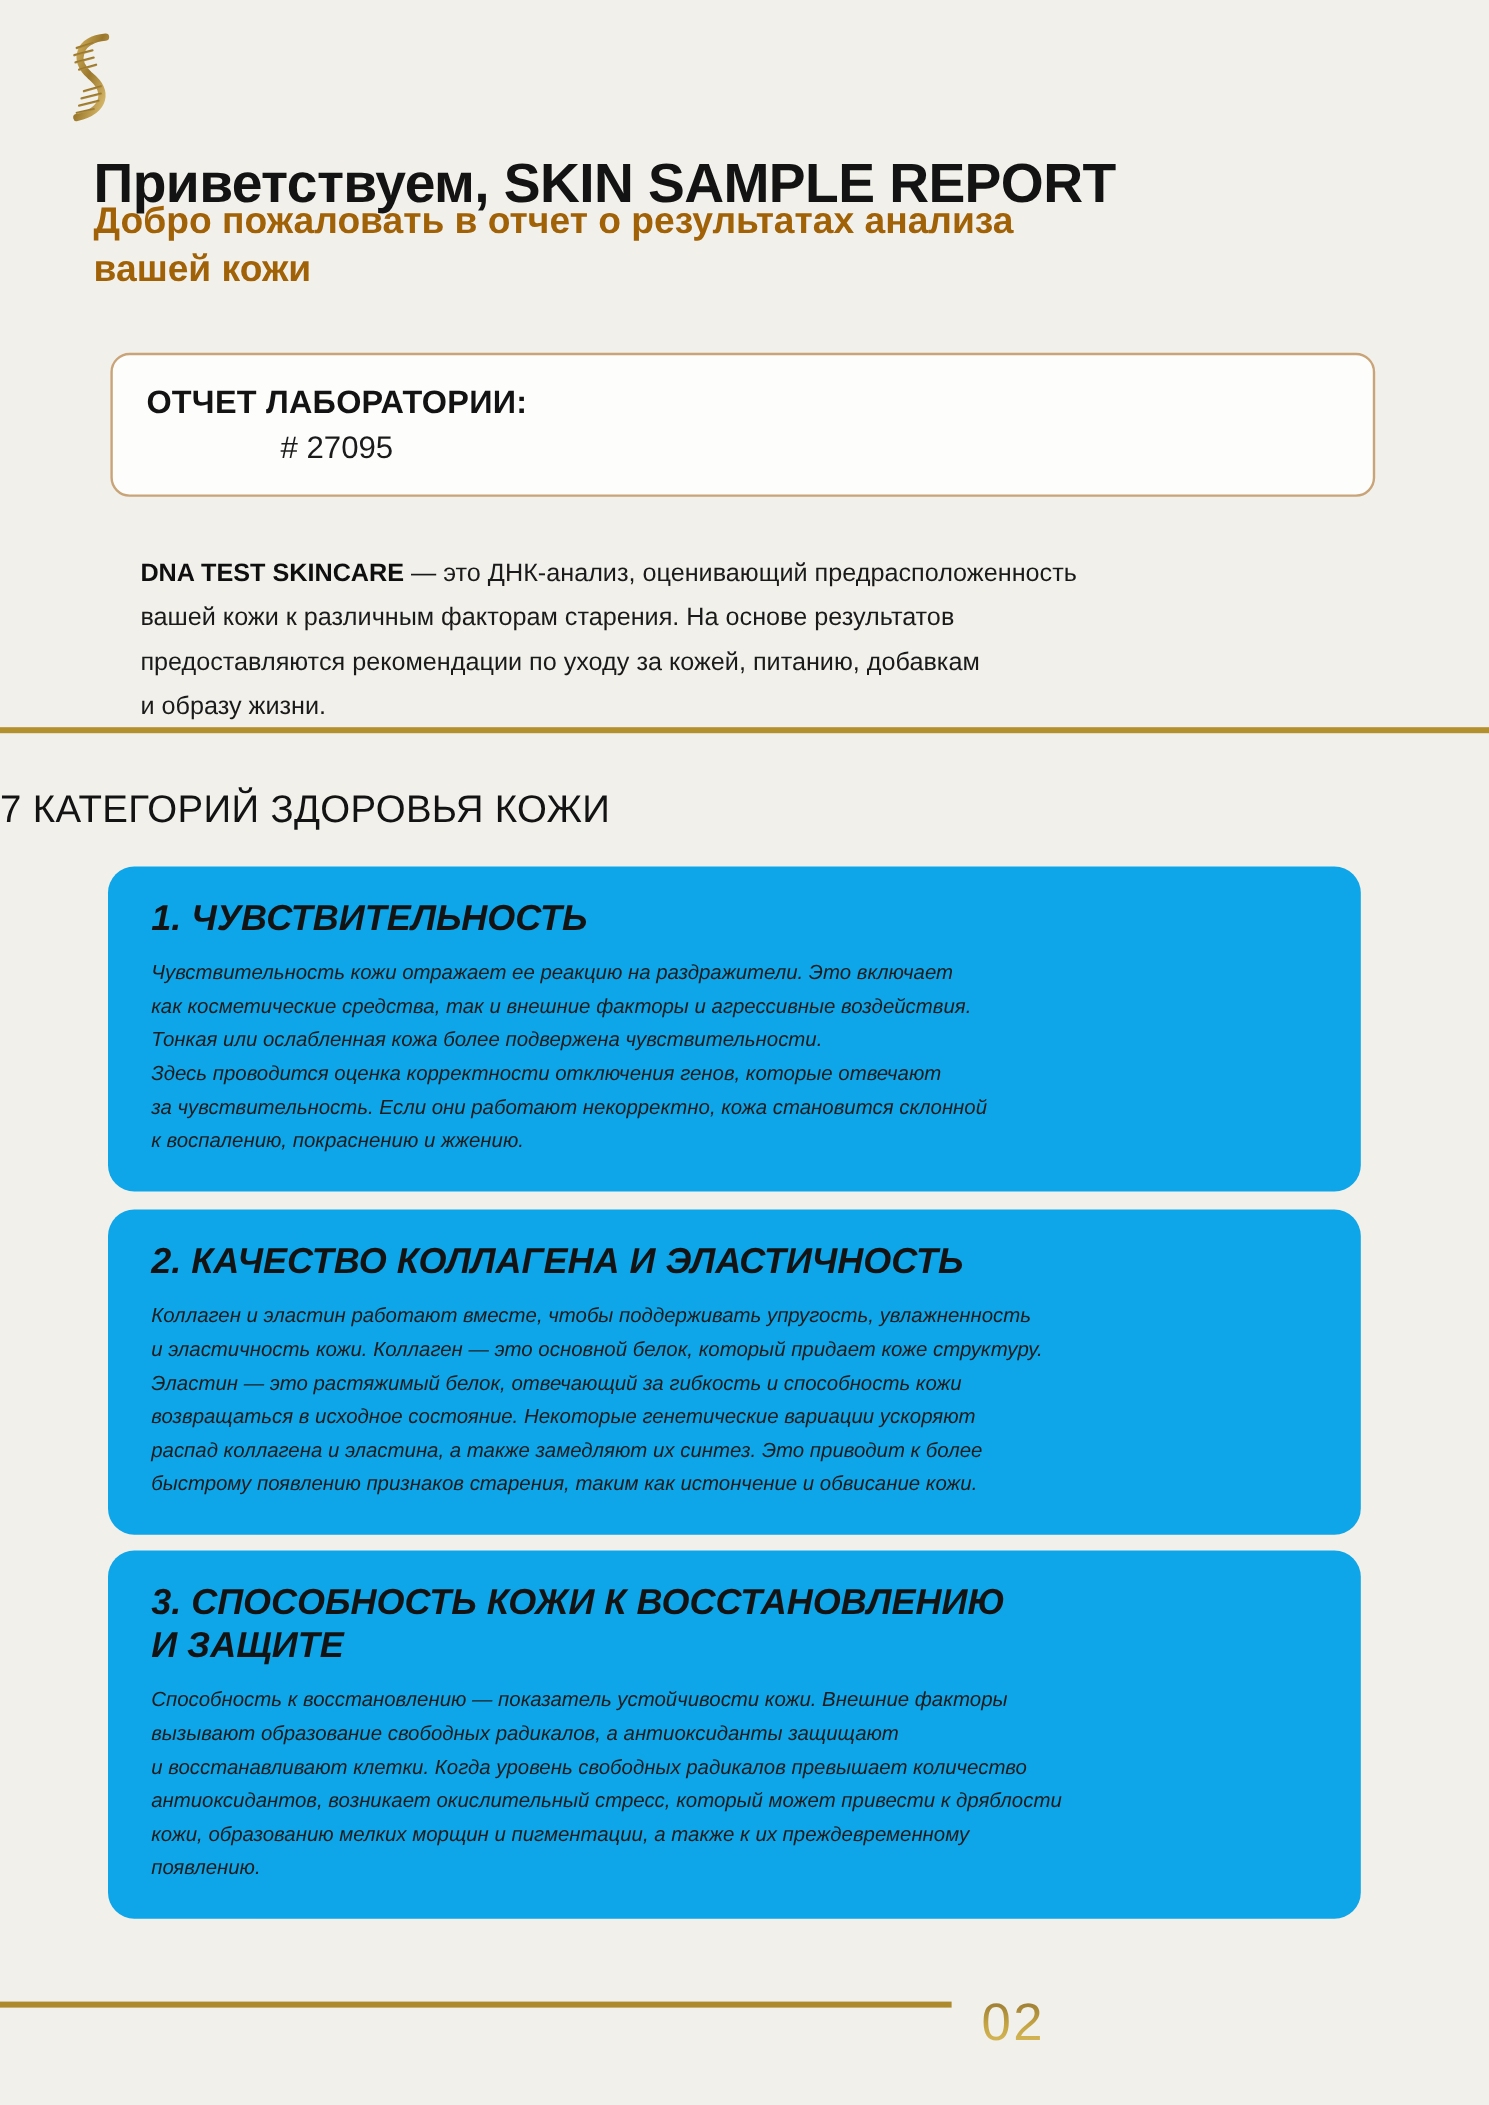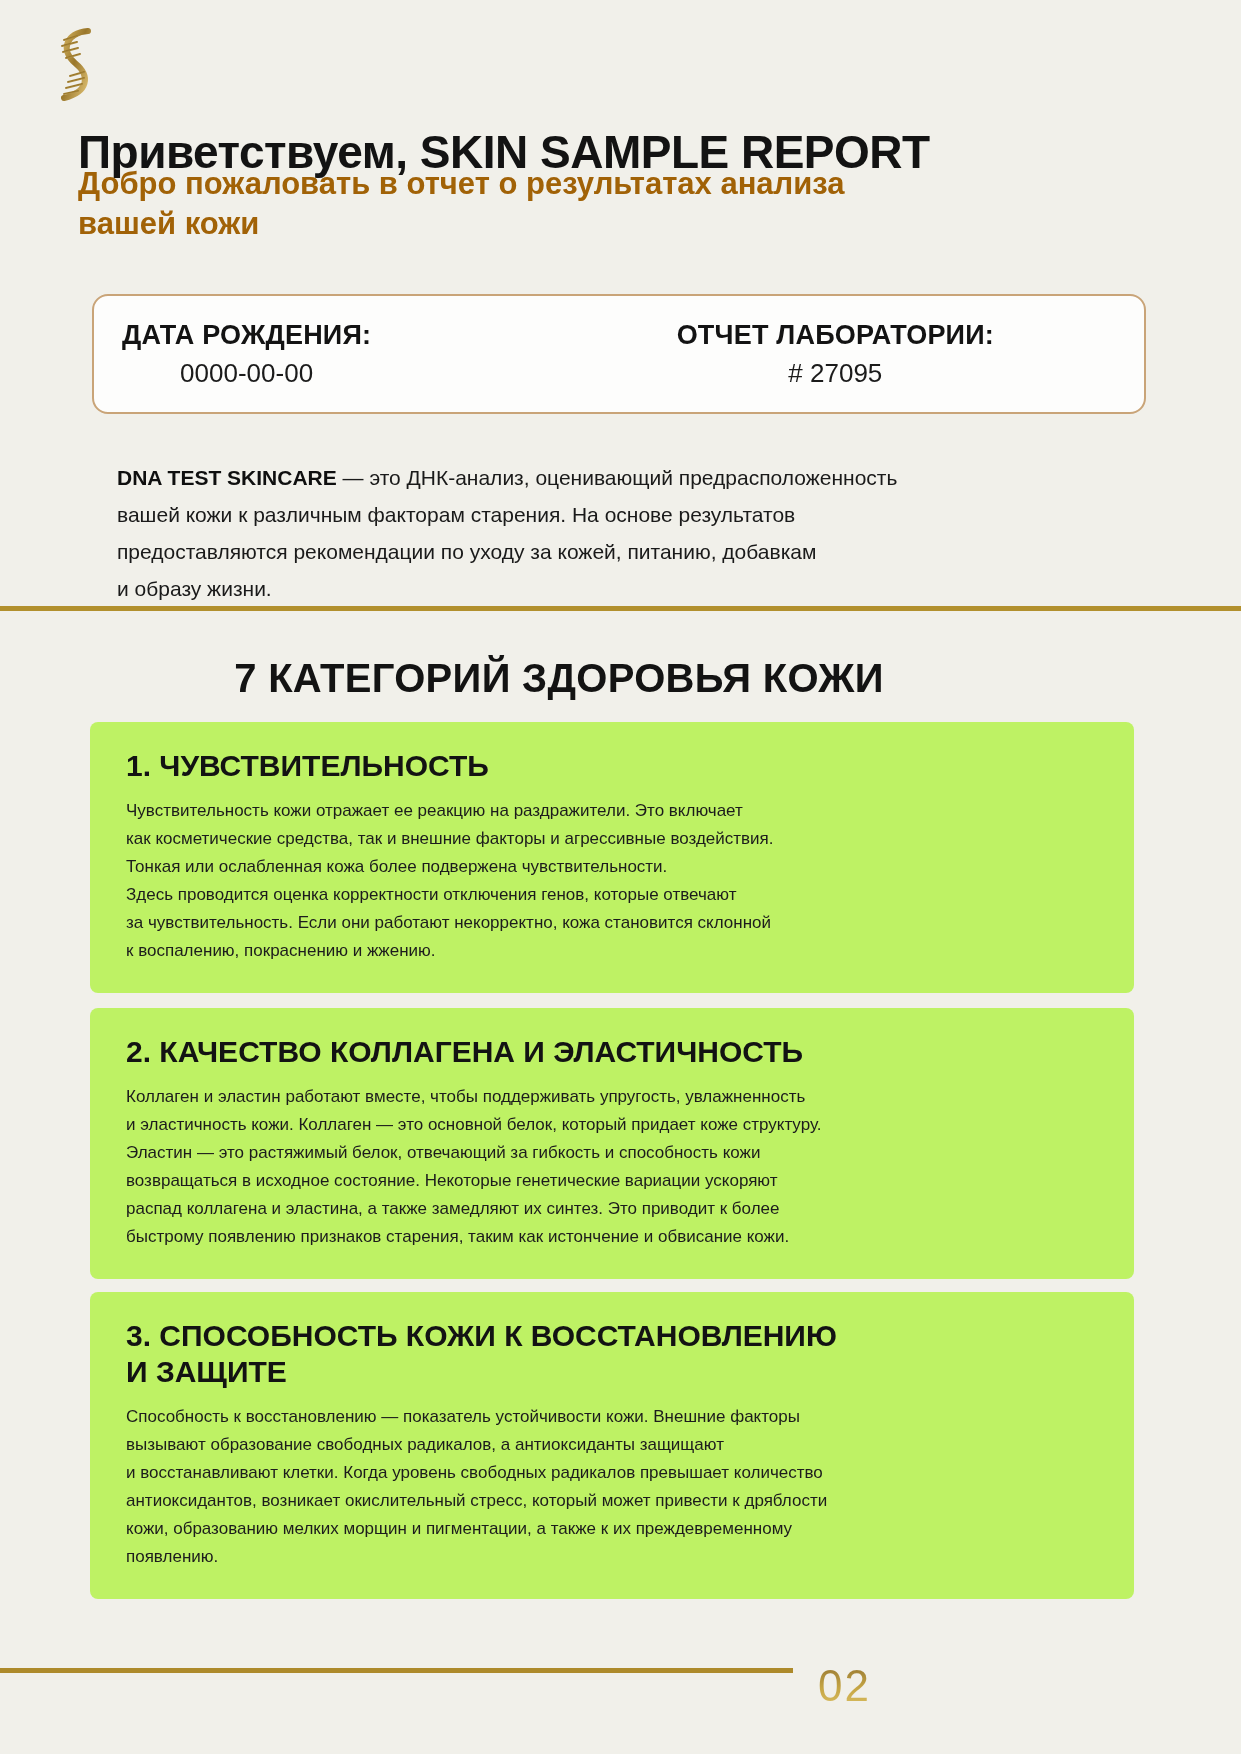--- a/index.html
+++ b/index.html
@@ -36,28 +36,29 @@
   
   #intro{
     left:105px;top:438px;width:1050px;
     font-size:21px;line-height:37px;white-space:pre-line;color:#1a1a1a;margin-left:12px;
   }
   #intro .lead{font-weight:700;color:#0f0f0f;}
   
   #divider-top{left:0;top:606px;width:1241px;height:5px;background:#b2902d;}
   
   #section-title{
-    left:0;top:656px;width:1118px;text-align:center;
-    font-size:40px;font-weight:700;letter-spacing:0.3px;color:#131313;
+    left:0;top:656px;width:1118px;text-align:left;
+    font-size:32px;font-weight:400;letter-spacing:0.3px;color:#131313;
   }
   
   .card{
     left:90px;width:1044px;box-sizing:border-box;
-    background:#bef264;border-radius:8px;
+    background:#0ea5e9;border-radius:22px;
     padding:26px 40px 28px 36px;
+    font-style:italic;
   }
   #card-1{top:722px;}
   #card-2{top:1008px;}
   #card-3{top:1292px;}
   .card-title{
     font-size:30px;font-weight:700;line-height:36px;
     white-space:pre-line;color:#131313;margin:0 0 13px 0;
   }
   .card-body{
     font-size:17px;line-height:28px;white-space:pre-line;
@@ -99,24 +100,20 @@
     </g>
   </svg>
 </div>
 
 <h1 class="abs" id="page-title">Приветствуем, SKIN SAMPLE REPORT</h1>
 <div class="abs" id="page-subtitle">Добро пожаловать в отчет о результатах анализа
 вашей кожи</div>
 
 <div class="abs" id="info-box">
   <div class="info-field">
-    <div class="info-label">ДАТА РОЖДЕНИЯ:</div>
-    <div class="info-value">0000-00-00</div>
-  </div>
-  <div class="info-field">
     <div class="info-label">ОТЧЕТ ЛАБОРАТОРИИ:</div>
     <div class="info-value"># 27095</div>
   </div>
 </div>
 
 <p class="abs" id="intro"><span class="lead">DNA TEST SKINCARE</span><span> — это ДНК-анализ, оценивающий предрасположенность
 вашей кожи к различным факторам старения. На основе результатов
 предоставляются рекомендации по уходу за кожей, питанию, добавкам
 и образу жизни.</span></p>
 

